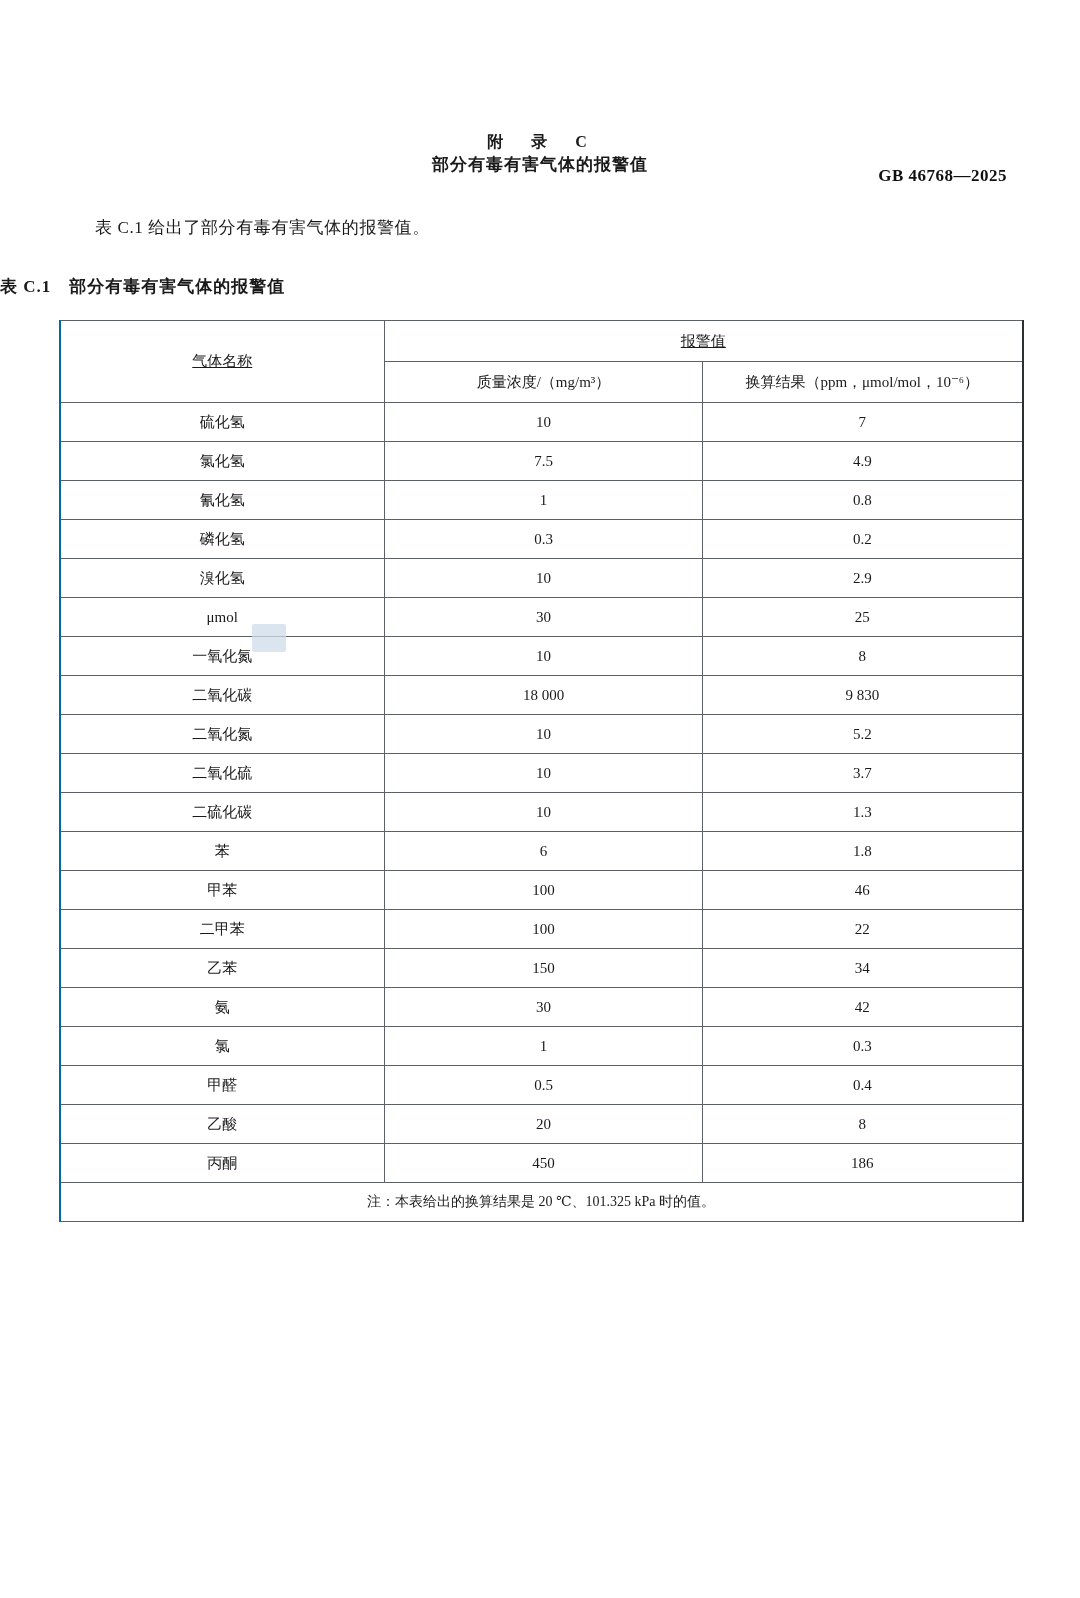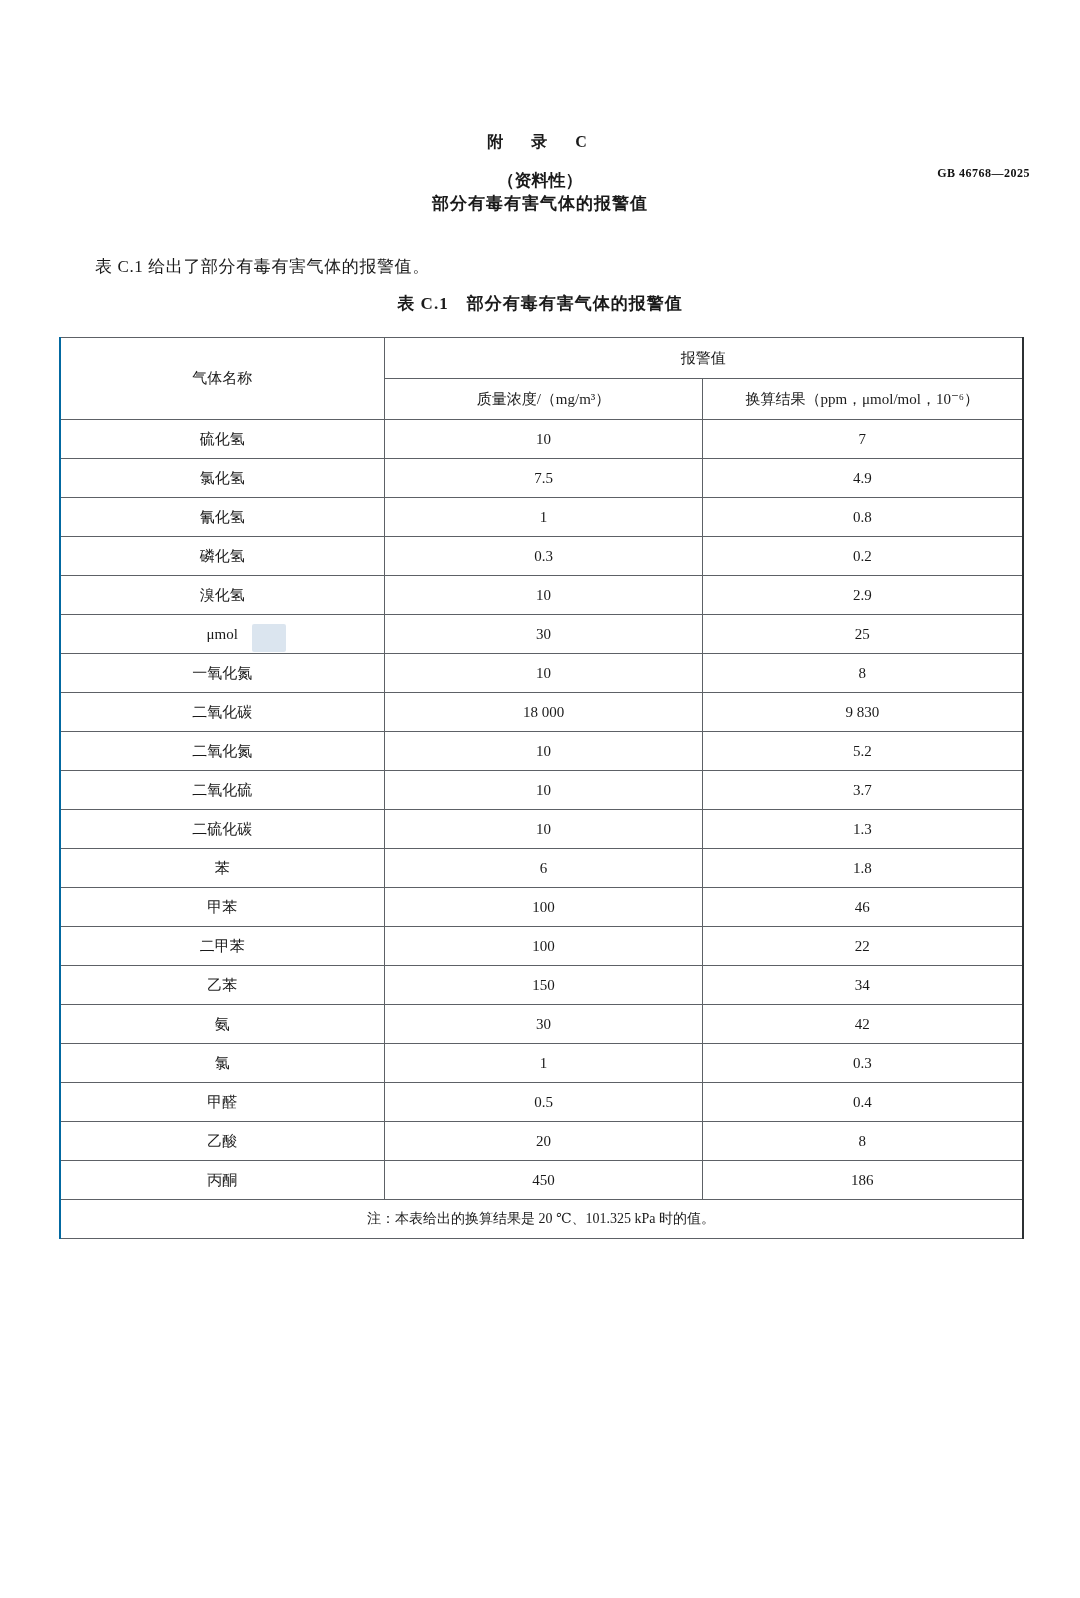--- a/index.html
+++ b/index.html
@@ -18,23 +18,23 @@
   .page {
     position: relative;
     width: 1080px;
     height: 1598px;
     box-sizing: border-box;
     padding: 0;
   }
   .header {
     position: absolute;
     top: 34px;
-    right: 50px;
+    right: 73px;
     font-family: "Liberation Serif", serif;
-    font-size: 12px;
+    font-size: 17px;
     font-weight: bold;
     letter-spacing: 0.5px;
     color: #111;
   }
   .annex-title {
     margin-top: 132px;
     text-align: center;
     font-family: "Liberation Serif", "DejaVu Serif", serif;
     font-size: 16px;
     font-weight: bold;
@@ -52,22 +52,22 @@
     font-size: 17px;
     font-weight: bold;
     letter-spacing: 1px;
   }
   .intro {
     margin: 40px 0 0 95px;
     font-size: 17px;
     letter-spacing: 0.6px;
   }
   .table-caption {
-    margin-top: 14px;
-    text-align: center;
+    margin-top: 36px;
+    text-align: left;
     font-size: 17px;
     font-weight: bold;
     letter-spacing: 1px;
   }
   .table-wrap {
     margin: 22px auto 0 auto;
     width: 963px;
   }
   table.gas {
     width: 100%;
@@ -81,21 +81,21 @@
     font-weight: normal;
     padding: 0;
     height: 38px;
     vertical-align: middle;
   }
   table.gas thead td {
     height: 40px;
   }
   table.gas .outer-left { border-left: 2px solid #0369a1; }
   table.gas .outer-right { border-right: 2px solid #2c3033; }
-  .tbl-top td { border-top: 2px solid #2c3033; }
+  .tbl-top td { border-top: 2px solid #2c3033; text-decoration: underline; }
   .tbl-note td {
     border-bottom: 2px solid #2c3033;
     text-align: left;
     padding-left: 22px;
     height: 44px;
     font-size: 14px;
   }
   .col-name { width: 325px; }
   .col-mass { width: 318px; }
   .col-conv { width: 320px; }
@@ -116,21 +116,20 @@
   }
 </style>
 </head>
 <body>
 
 <div class="page">
 
   <div class="header">GB 46768—2025</div>
 
   <div class="annex-title">附　录　C</div>
-  <div class="annex-sub">（资料性）</div>
   <div class="annex-name">部分有毒有害气体的报警值</div>
 
   <div class="intro">表 C.1 给出了部分有毒有害气体的报警值。</div>
 
   <div class="table-caption">表 C.1　部分有毒有害气体的报警值</div>
 
   <div class="table-wrap">
     <table class="gas">
       <colgroup>
         <col class="col-name">

